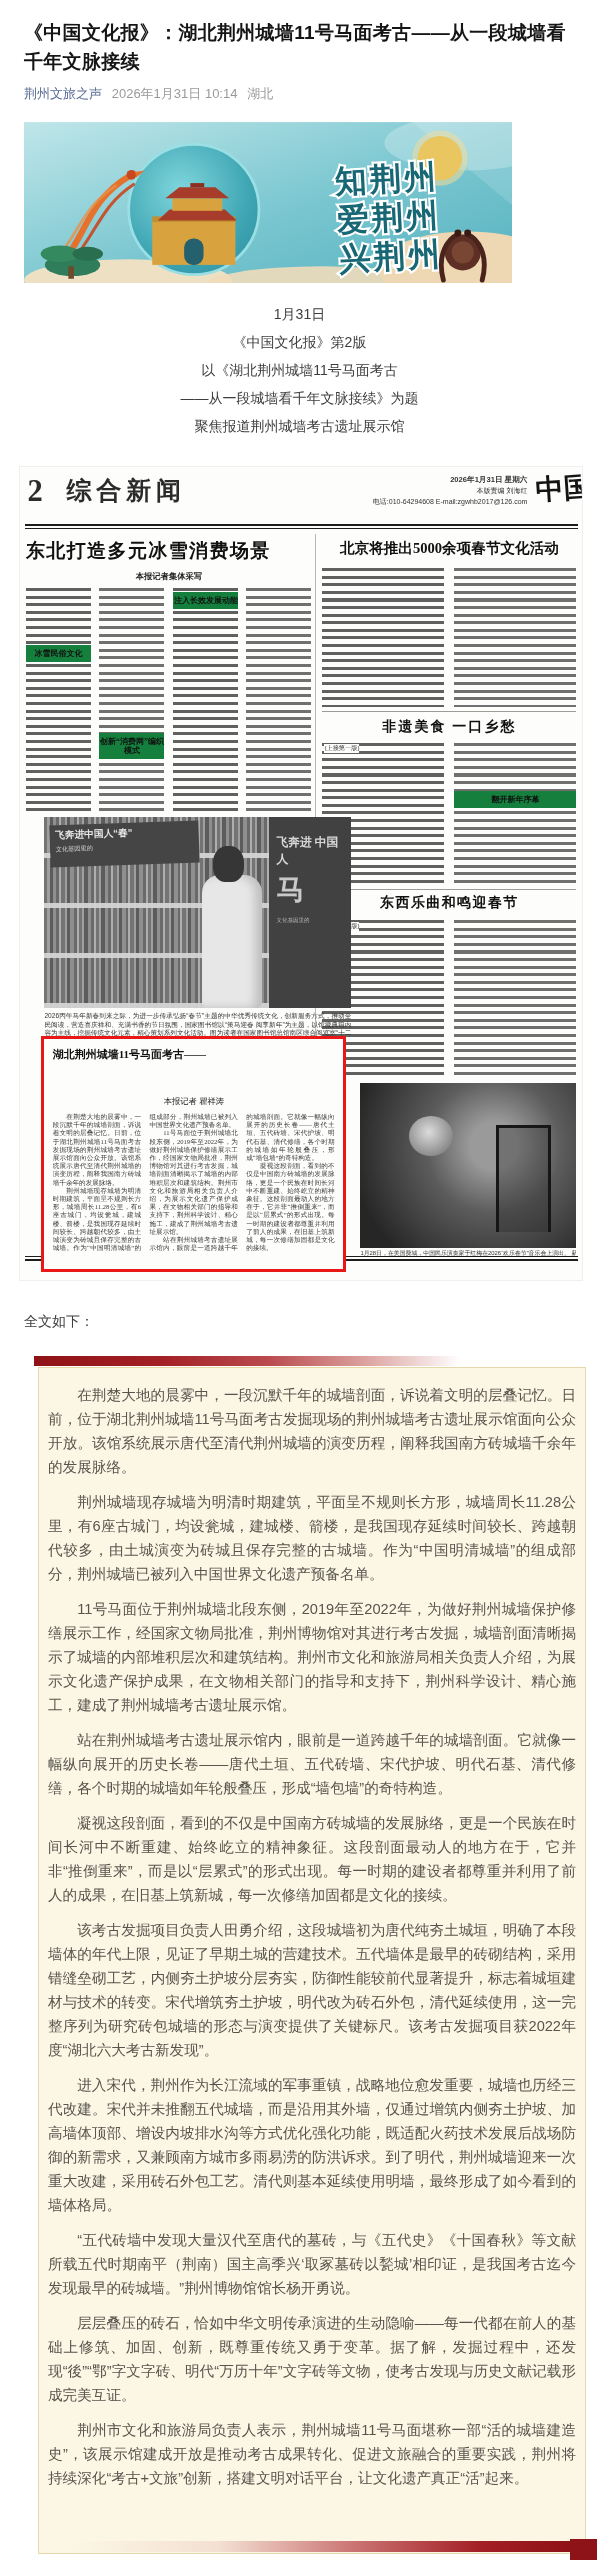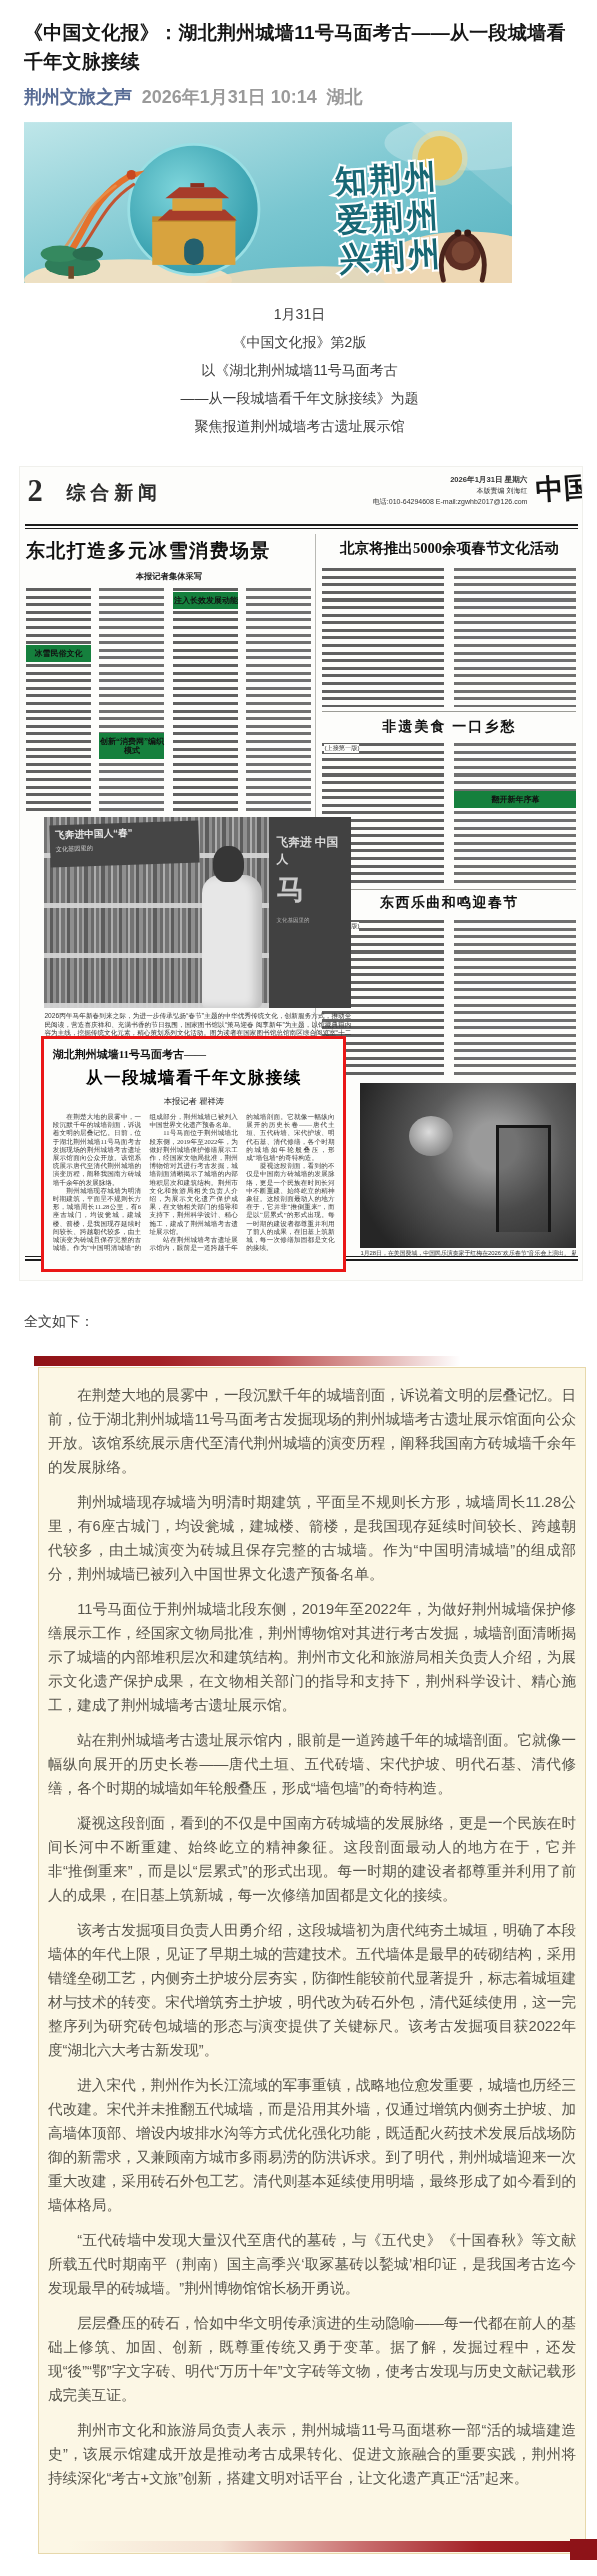--- a/index.html
+++ b/index.html
@@ -3,34 +3,34 @@
 <meta charset="utf-8">
 <style>
   html,body{margin:0;padding:0;background:#fff;}
   #page{position:relative;width:598px;height:2576px;background:#fff;overflow:hidden;
         font-family:"Liberation Sans","DejaVu Sans",sans-serif;}
   .abs{position:absolute;}
   .serif{font-family:"Liberation Serif","DejaVu Serif",serif;}
 
   
   .wx-title{left:24px;top:18px;width:551px;font-size:19px;line-height:29px;font-weight:700;color:#151515;letter-spacing:0.3px;}
-  .wx-meta{left:24px;top:85px;width:551px;font-size:18px;color:#9a9a9a;font-weight:bold;}
+  .wx-meta{left:24px;top:85px;width:551px;font-size:13px;color:#9a9a9a;}
   .wx-account{color:#576b95;margin-right:9.7px;cursor:pointer;}
   .wx-date{margin-right:9.7px;}
 
   
   .banner{left:24px;top:122px;width:488px;height:161px;overflow:hidden;}
 
   
   .lead{left:24px;top:300px;width:551px;text-align:center;font-size:14px;color:#3d3d3d;line-height:28px;}
 
   
   .paper{left:19.4px;top:466px;width:562px;height:813px;background:#fdfdfb;border:0.7px solid #f0f0ec;overflow:hidden;color:#2b2b2b;}
   .np-pageno{left:7px;top:7px;font-size:30.5px;font-weight:700;}
-  .np-section{left:46px;top:13px;font-size:19px;font-weight:700;letter-spacing:4.9px;}
+  .np-section{left:46px;top:7px;font-size:25px;font-weight:700;letter-spacing:4.9px;}
   .np-info{left:291px;top:7px;width:216px;text-align:right;font-size:7px;line-height:11px;color:#333;}
   .np-info .b{font-weight:700;font-size:7.6px;}
   .np-masthead{left:516px;top:2.8px;width:46px;height:49px;overflow:hidden;white-space:nowrap;font-size:28px;font-weight:700;transform:rotate(-4deg);color:#141414;}
   .np-rule-a{left:4.2px;top:57px;width:553px;height:2.1px;background:#1d1d1d;}
   .np-rule-b{left:4.2px;top:61px;width:553px;height:0.7px;background:#1d1d1d;}
   .np-vrule{left:295px;top:67px;width:0.7px;height:724px;background:#b9b9b4;}
   .np-h-left{left:5.5px;top:71px;width:286px;font-size:19px;font-weight:700;letter-spacing:1.4px;color:#111;}
   .np-by-left{left:5.5px;top:104px;width:286px;text-align:center;font-size:8.3px;font-weight:700;color:#222;}
   .tx{background:repeating-linear-gradient(to bottom,rgba(62,62,62,.82) 0px,rgba(62,62,62,.82) 3.1px,transparent 3.1px,transparent 7.6px);}
   .tx2{opacity:.9;}
@@ -222,21 +222,20 @@
       <div class="orch-drum"></div>
       <div class="orch-chair"></div>
     </div>
     <div class="abs orch-cap">1月28日，在美国费城，中国民乐演奏家于红梅在2026“欢乐春节”音乐会上演出。  新华社记者 摄</div>
 
     <div class="abs np-rule-c"></div>
     <div class="abs np-rule-d"></div>
 
     <div class="abs hl-box">
       <div class="hl-kicker serif">湖北荆州城墙11号马面考古——</div>
-      <div class="hl-head serif">从一段城墙看千年文脉接续</div>
       <div class="hl-by">本报记者  瞿祥涛</div>
       <div class="hl-cols serif" id="hl-cols">　　在荆楚大地的晨雾中，一段沉默千年的城墙剖面，诉说着文明的层叠记忆。日前，位于湖北荆州城墙11号马面考古发掘现场的荆州城墙考古遗址展示馆面向公众开放。该馆系统展示唐代至清代荆州城墙的演变历程，阐释我国南方砖城墙千余年的发展脉络。
 　　荆州城墙现存城墙为明清时期建筑，平面呈不规则长方形，城墙周长11.28公里，有6座古城门，均设瓮城，建城楼、箭楼，是我国现存延续时间较长、跨越朝代较多，由土城演变为砖城且保存完整的古城墙。作为“中国明清城墙”的组成部分，荆州城墙已被列入中国世界文化遗产预备名单。
 　　11号马面位于荆州城墙北段东侧，2019年至2022年，为做好荆州城墙保护修缮展示工作，经国家文物局批准，荆州博物馆对其进行考古发掘，城墙剖面清晰揭示了城墙的内部堆积层次和建筑结构。荆州市文化和旅游局相关负责人介绍，为展示文化遗产保护成果，在文物相关部门的指导和支持下，荆州科学设计、精心施工，建成了荆州城墙考古遗址展示馆。
 　　站在荆州城墙考古遗址展示馆内，眼前是一道跨越千年的城墙剖面。它就像一幅纵向展开的历史长卷——唐代土垣、五代砖墙、宋代护坡、明代石基、清代修缮，各个时期的城墙如年轮般叠压，形成“墙包墙”的奇特构造。
 　　凝视这段剖面，看到的不仅是中国南方砖城墙的发展脉络，更是一个民族在时间长河中不断重建、始终屹立的精神象征。这段剖面最动人的地方在于，它并非“推倒重来”，而是以“层累式”的形式出现。每一时期的建设者都尊重并利用了前人的成果，在旧基上筑新城，每一次修缮加固都是文化的接续。
 　　该考古发掘项目负责人田勇介绍，这段城墙初为唐代纯夯土城垣，明确了本段墙体的年代上限，见证了早期土城的营建技术。五代墙体是最早的砖砌结构，采用错缝垒砌工艺，内侧夯土护坡分层夯实，防御性能较前代显著提升，标志着城垣建材与技术的转变。宋代增筑夯土护坡，明代改为砖石外包，清代延续使用，这一完整序列为研究砖包城墙的形态与演变提供了关键标尺。该考古发掘项目获2022年度“湖北六大考古新发现”。</div>
     </div>
   </div>
 

